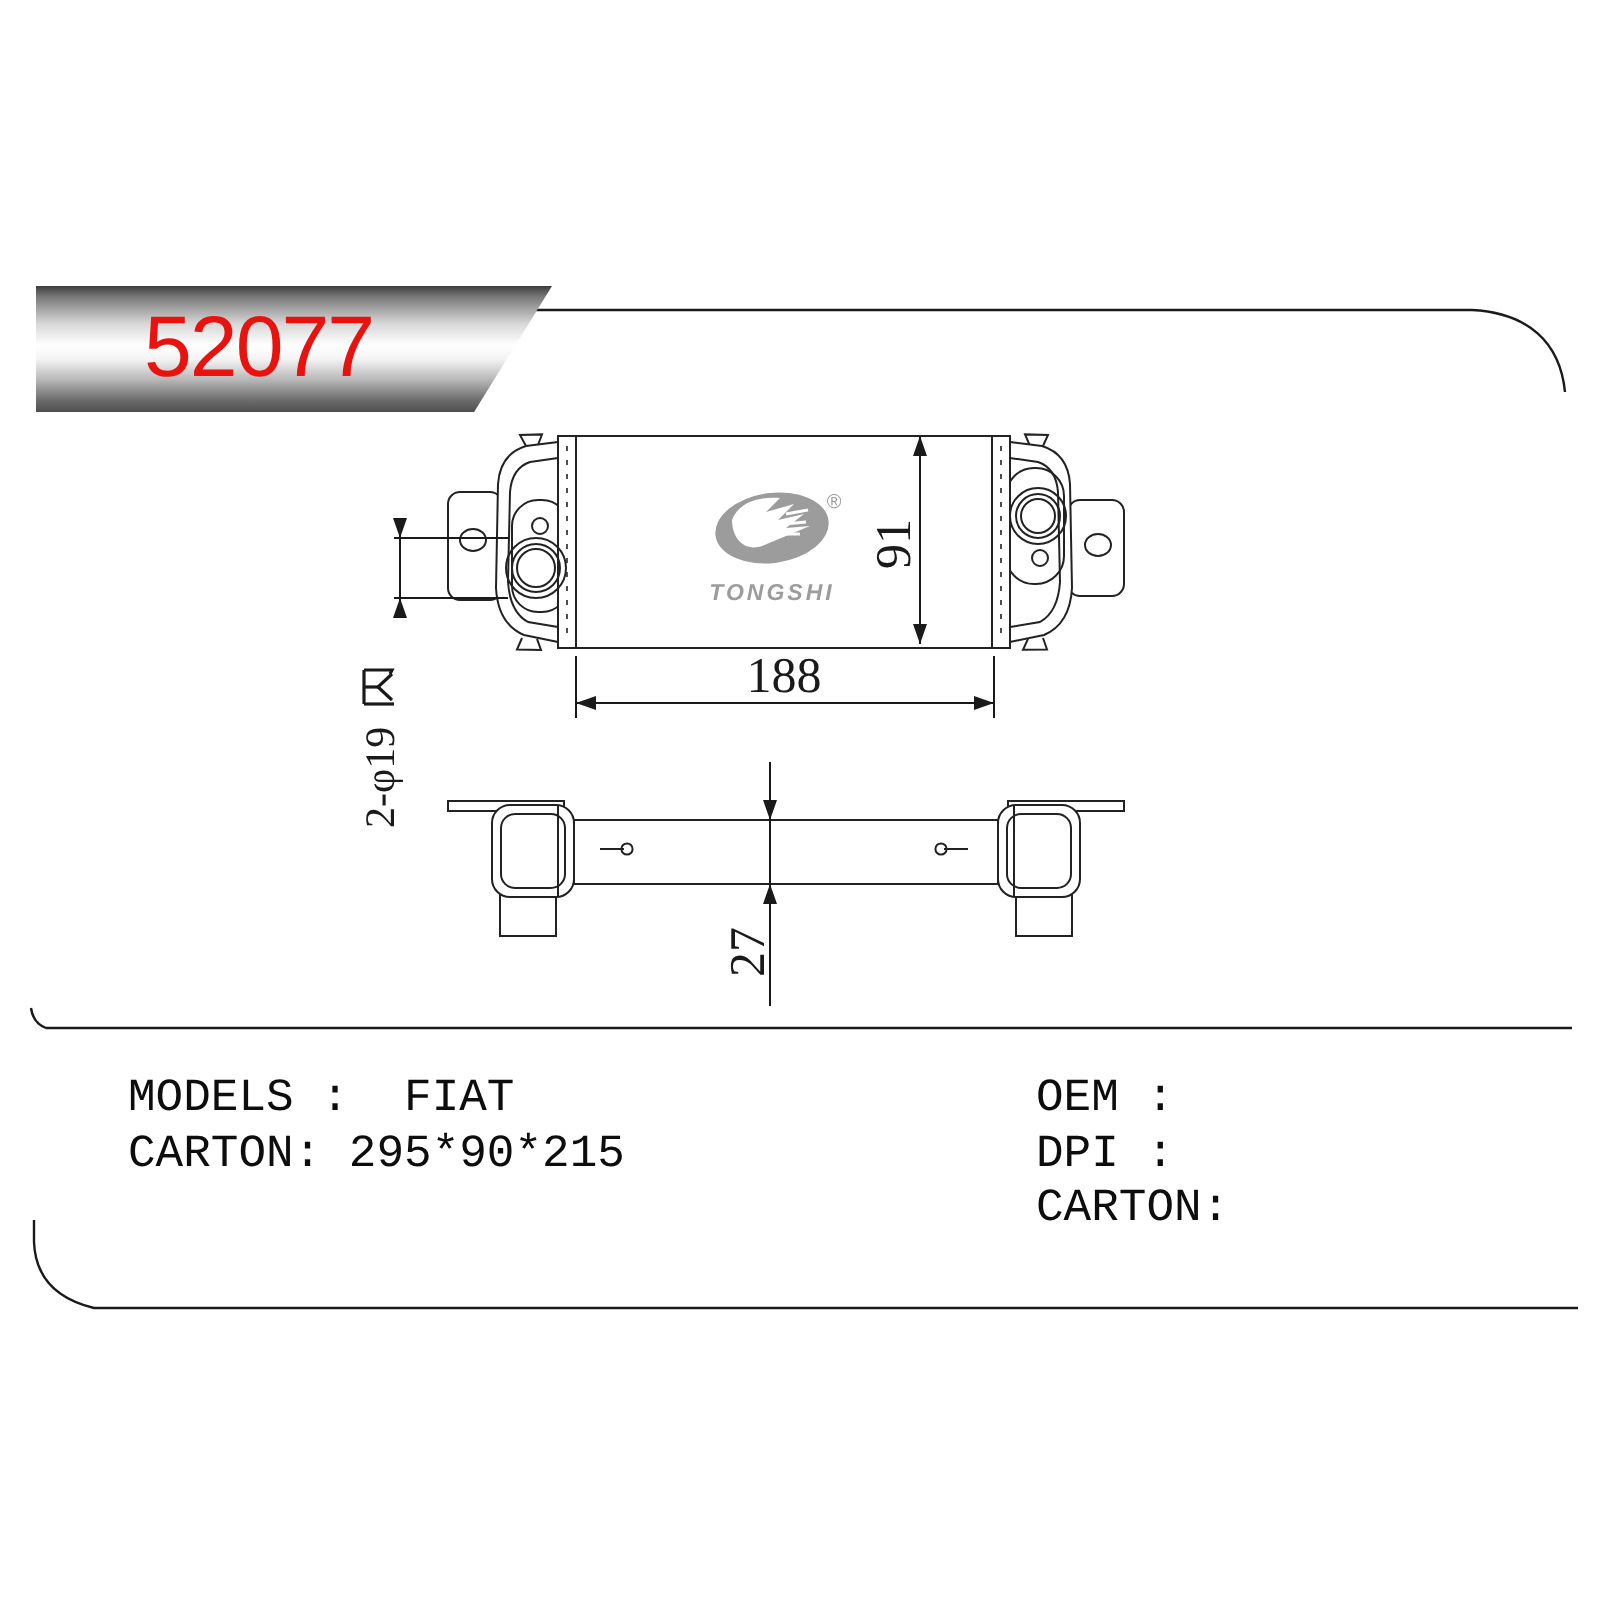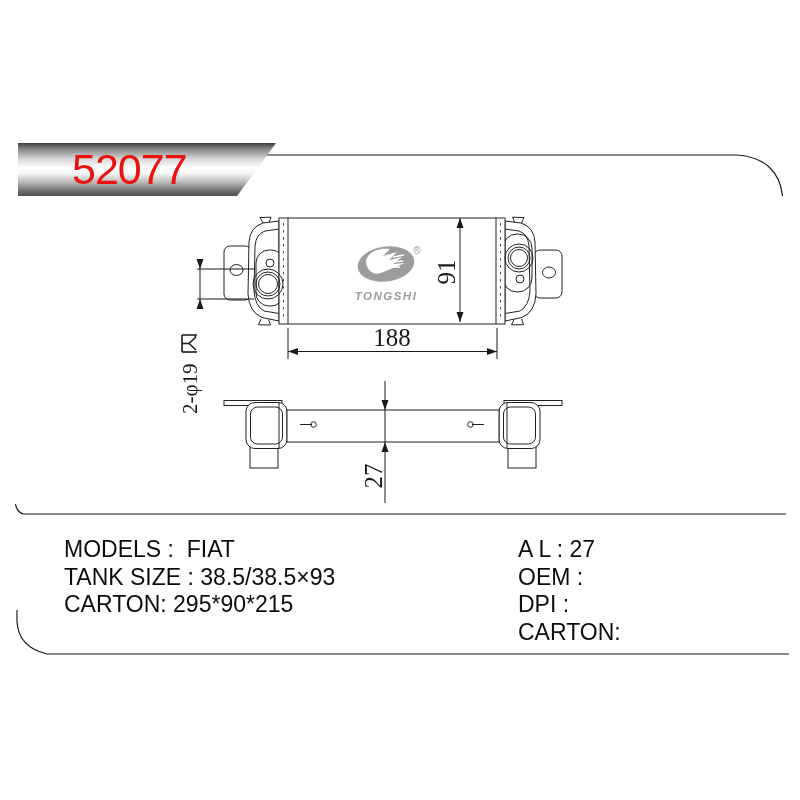--- a/index.html
+++ b/index.html
@@ -3,38 +3,38 @@
 <meta charset="utf-8">
 <style>
   html,body{margin:0;padding:0;background:#ffffff;}
   .page{
     position:relative;width:800px;height:800px;background:#ffffff;
     font-family:"Liberation Sans",sans-serif;overflow:hidden;
   }
   .drawing-svg{position:absolute;left:0;top:0;}
   
   .ribbon{
-    position:absolute;left:18px;top:143px;width:258px;height:53px;
+    position:absolute;left:18px;top:143px;width:258px;height:63px;
     background:linear-gradient(180deg,#3c3c3c 0%,#7b7b7b 9%,#d7d7d7 30%,
                #ffffff 47%,#f4f4f4 58%,#b9b9b9 74%,#6f6f6f 90%,#4e4e4e 100%);
     clip-path:polygon(0 0,100% 0,84.9% 100%,0 100%);
     display:flex;align-items:center;
   }
   .ribbon .num{
     padding-left:54px;
     font-size:43px;letter-spacing:-1px;font-weight:400;
     color:#e8120f;line-height:1;
   }
   
   .spec-table{position:absolute;left:0;top:536px;width:800px;color:#0d0d0d;}
   .spec-col{position:absolute;top:0;}
   .spec-col.left{left:64px;}
   .spec-col.right{left:518px;}
   .spec-row{
-    font-family:Liberation Sans, sans-serif;
+    font-family:Liberation Mono, monospace;
     font-size:23px;line-height:27.6px;white-space:pre;
   }
 </style>
 </head>
 <body>
 
 <div class="page">
 
   <svg class="drawing-svg" width="800" height="800" viewBox="0 0 800 800">
 
@@ -170,24 +170,22 @@
     </g>
   </svg>
 
   <div class="ribbon">
     <div class="num">52077</div>
   </div>
 
   <div class="spec-table">
     <div class="spec-col left">
       <div class="spec-row">MODELS :  FIAT</div>
-      <div class="spec-row">TANK SIZE : 38.5/38.5×93</div>
       <div class="spec-row">CARTON: 295*90*215</div>
     </div>
     <div class="spec-col right">
-      <div class="spec-row">A L : 27</div>
       <div class="spec-row">OEM :</div>
       <div class="spec-row">DPI :</div>
       <div class="spec-row">CARTON:</div>
     </div>
   </div>
 
 </div>
 
 </body></html>

